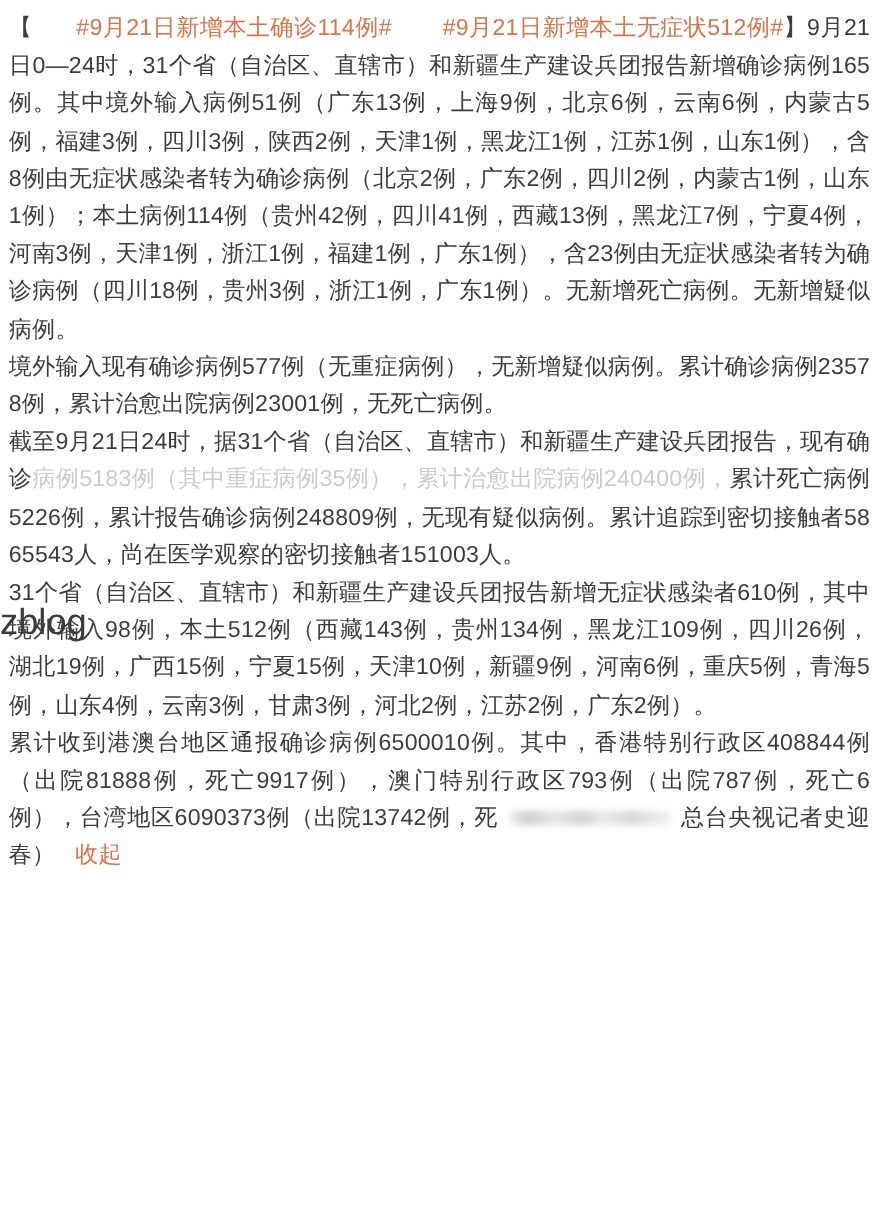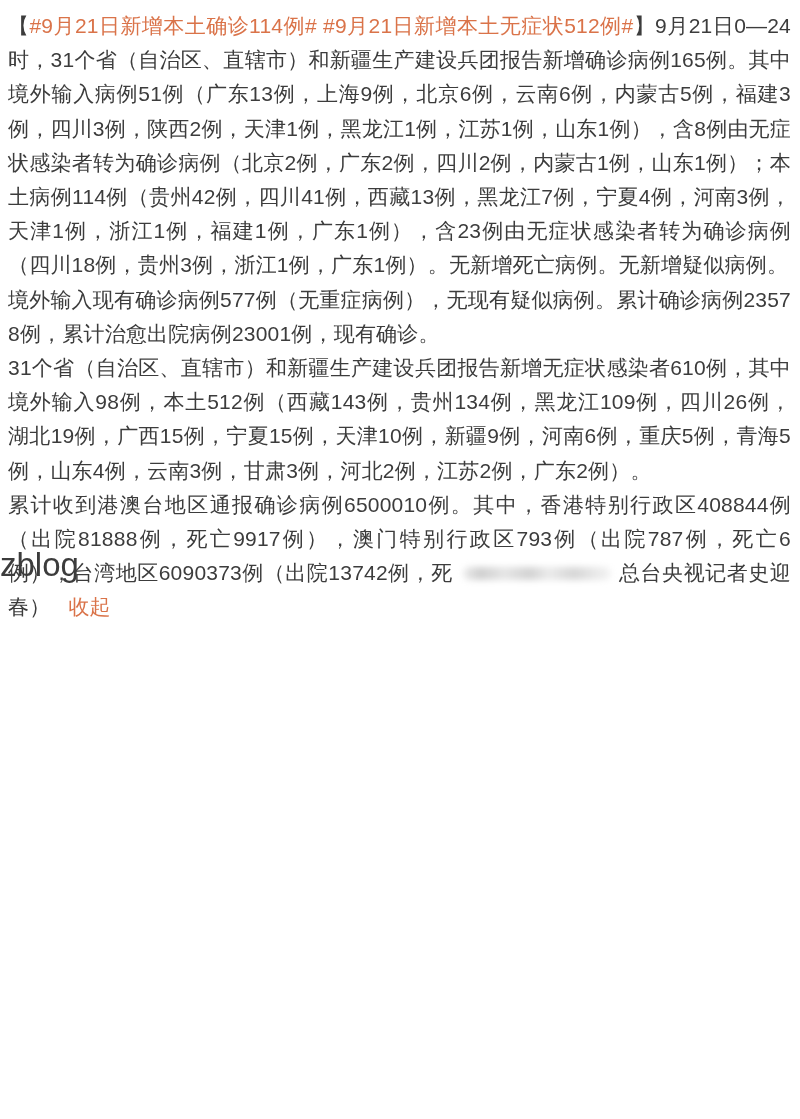--- a/index.html
+++ b/index.html
@@ -30,20 +30,21 @@
   }
   .post-body p.para {
     margin: 0;
     padding: 0;
   }
   .seg-normal { color: var(--text, #3c3c3c); }
   .seg-hashtag {
     color: var(--hashtag, #da7349);
     cursor: pointer;
     text-decoration: none;
+    margin-left: 40px;
   }
   .seg-faded { color: var(--faded, #c9cbce); }
   .seg-collapse {
     color: var(--hashtag, #da7349);
     cursor: pointer;
     margin-left: 18px;
   }
   .seg-redacted {
     display: inline-block;
     width: 148px;
@@ -69,17 +70,18 @@
     pointer-events: none;
   }
 </style>
 </head>
 <body>
 
 <div class="post-canvas">
   <div class="watermark">zblog</div>
   <div class="post-body">
       <p class="para"><span class="seg-normal">【</span><span class="seg-hashtag">#9月21日新增本土确诊114例#</span><span class="seg-normal"> </span><span class="seg-hashtag">#9月21日新增本土无症状512例#</span><span class="seg-normal">】9月21日0—24时，31个省（自治区、直辖市）和新疆生产建设兵团报告新增确诊病例165例。其中境外输入病例51例（广东13例，上海9例，北京6例，云南6例，内蒙古5例，福建3例，四川3例，陕西2例，天津1例，黑龙江1例，江苏1例，山东1例），含8例由无症状感染者转为确诊病例（北京2例，广东2例，四川2例，内蒙古1例，山东1例）；本土病例114例（贵州42例，四川41例，西藏13例，黑龙江7例，宁夏4例，河南3例，天津1例，浙江1例，福建1例，广东1例），含23例由无症状感染者转为确诊病例（四川18例，贵州3例，浙江1例，广东1例）。无新增死亡病例。无新增疑似病例。</span></p>
-      <p class="para"><span class="seg-normal">境外输入现有确诊病例577例（无重症病例），无现有疑似病例。累计确诊病例23578例，累计治愈出院病例23001例，现有确诊。</span></p>
+      <p class="para"><span class="seg-normal">境外输入现有确诊病例577例（无重症病例），无新增疑似病例。累计确诊病例23578例，累计治愈出院病例23001例，无死亡病例。</span></p>
+      <p class="para"><span class="seg-normal">截至9月21日24时，据31个省（自治区、直辖市）和新疆生产建设兵团报告，现有确诊</span><span class="seg-faded">病例5183例（其中重症病例35例），累计治愈出院病例240400例，</span><span class="seg-normal">累计死亡病例5226例，累计报告确诊病例248809例，无现有疑似病例。累计追踪到密切接触者5865543人，尚在医学观察的密切接触者151003人。</span></p>
       <p class="para"><span class="seg-normal">31个省（自治区、直辖市）和新疆生产建设兵团报告新增无症状感染者610例，其中境外输入98例，本土512例（西藏143例，贵州134例，黑龙江109例，四川26例，湖北19例，广西15例，宁夏15例，天津10例，新疆9例，河南6例，重庆5例，青海5例，山东4例，云南3例，甘肃3例，河北2例，江苏2例，广东2例）。</span></p>
       <p class="para"><span class="seg-normal">累计收到港澳台地区通报确诊病例6500010例。其中，香港特别行政区408844例（出院81888例，死亡9917例），澳门特别行政区793例（出院787例，死亡6例），台湾地区6090373例（出院13742例，死</span><span class="seg-redacted"></span><span class="seg-normal">总台央视记者史迎春）</span><span class="seg-collapse">收起</span></p>
     </div>
 </div>
 
 </body></html>

